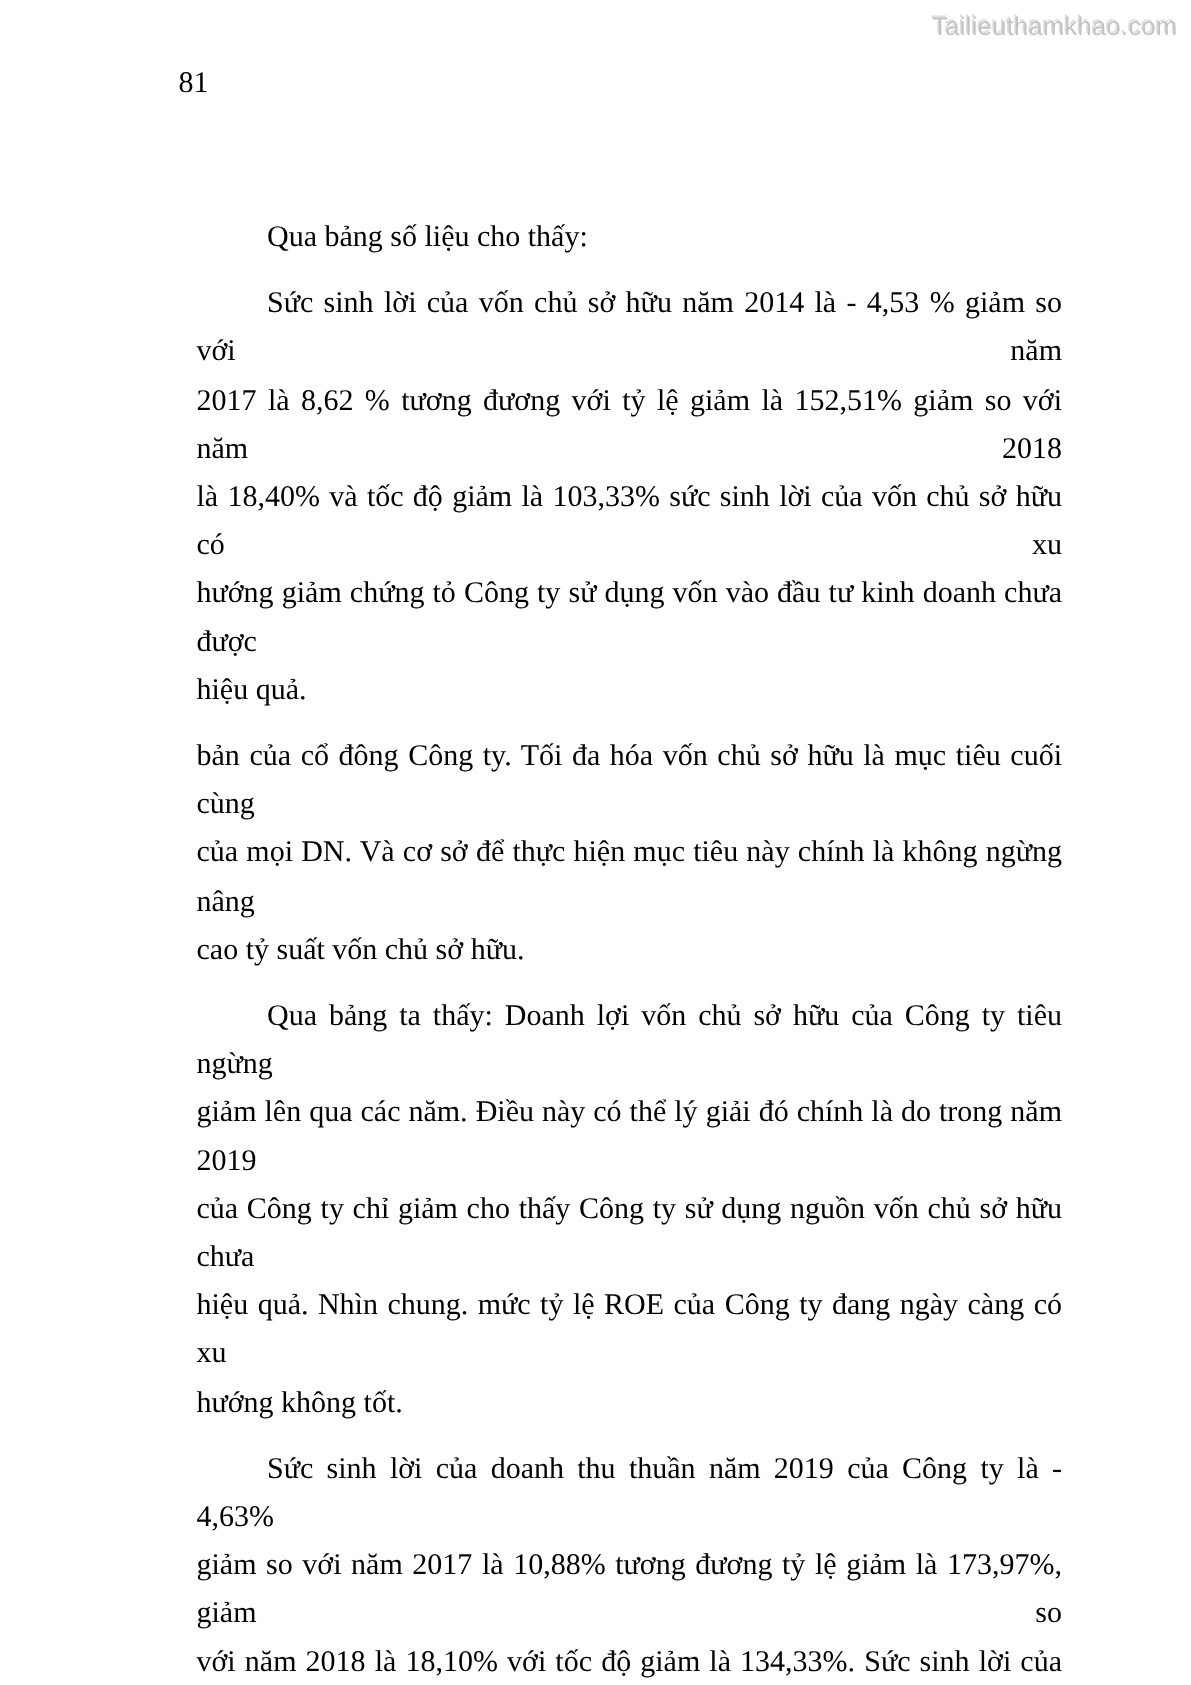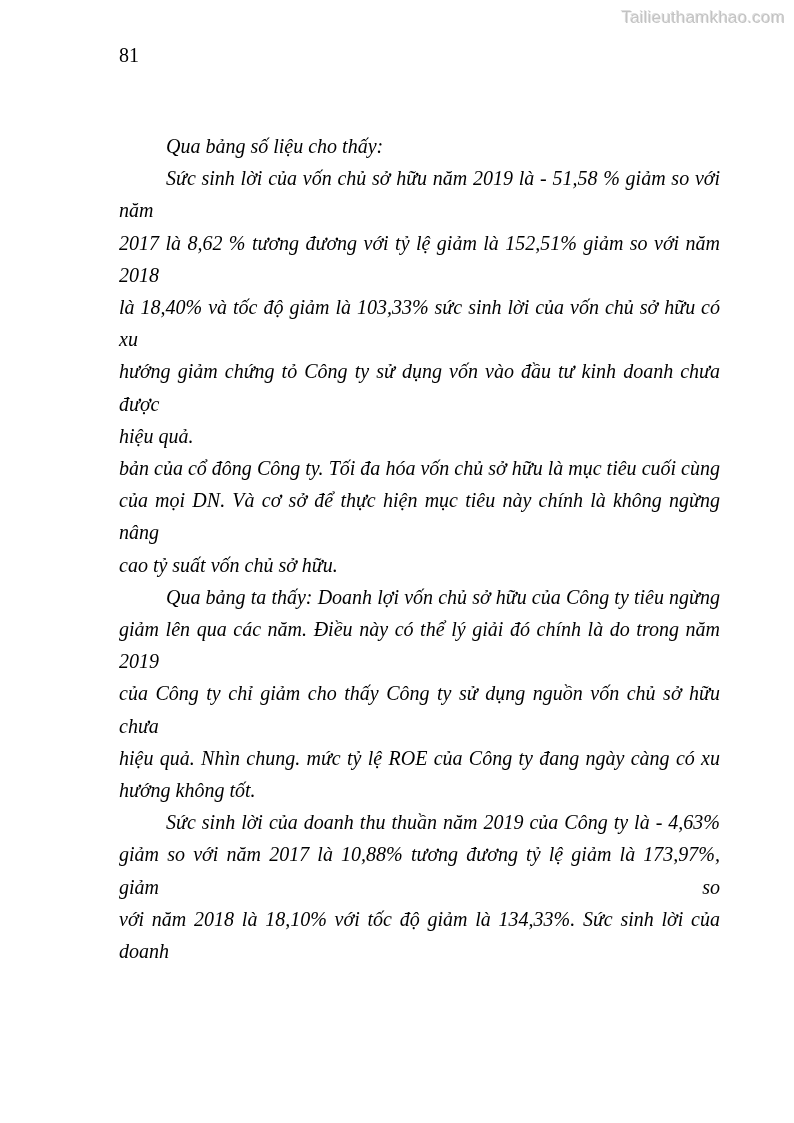--- a/index.html
+++ b/index.html
@@ -36,21 +36,21 @@
     font-size: 20px;
   }
   .doc-body {
     position: absolute;
     top: 130px;
     left: 119px;
     width: 601px;
     font-size: 20px;
     line-height: 32.2px;
   }
-  .para { margin: 0; font-style: italic; }
+  .para { margin: 12px; }
   .line {
     text-align: justify;
     text-align-last: justify;
     white-space: normal;
   }
   .line.left {
     text-align: left;
     text-align-last: left;
   }
   .line.first {
@@ -61,21 +61,21 @@
 <body>
 
 <div class="sheet">
   <div class="watermark">Tailieuthamkhao.com</div>
   <div class="page-number">81</div>
   <div class="doc-body" id="doc-body">
       <div class="para">
         <div class="line first left">Qua bảng số liệu cho thấy:</div>
       </div>
       <div class="para">
-        <div class="line first">Sức sinh lời của vốn chủ sở hữu năm 2019 là - 51,58 % giảm so với năm</div>
+        <div class="line first">Sức sinh lời của vốn chủ sở hữu năm 2014 là - 4,53 % giảm so với năm</div>
         <div class="line">2017 là 8,62 % tương đương với tỷ lệ giảm là 152,51% giảm so với năm 2018</div>
         <div class="line">là 18,40% và tốc độ giảm là 103,33% sức sinh lời của vốn chủ sở hữu có xu</div>
         <div class="line">hướng giảm chứng tỏ Công ty sử dụng vốn vào đầu tư kinh doanh chưa được</div>
         <div class="line left">hiệu quả.</div>
       </div>
       <div class="para">
         <div class="line">bản của cổ đông Công ty. Tối đa hóa vốn chủ sở hữu là mục tiêu cuối cùng</div>
         <div class="line">của mọi DN. Và cơ sở để thực hiện mục tiêu này chính là không ngừng nâng</div>
         <div class="line left">cao tỷ suất vốn chủ sở hữu.</div>
       </div>

